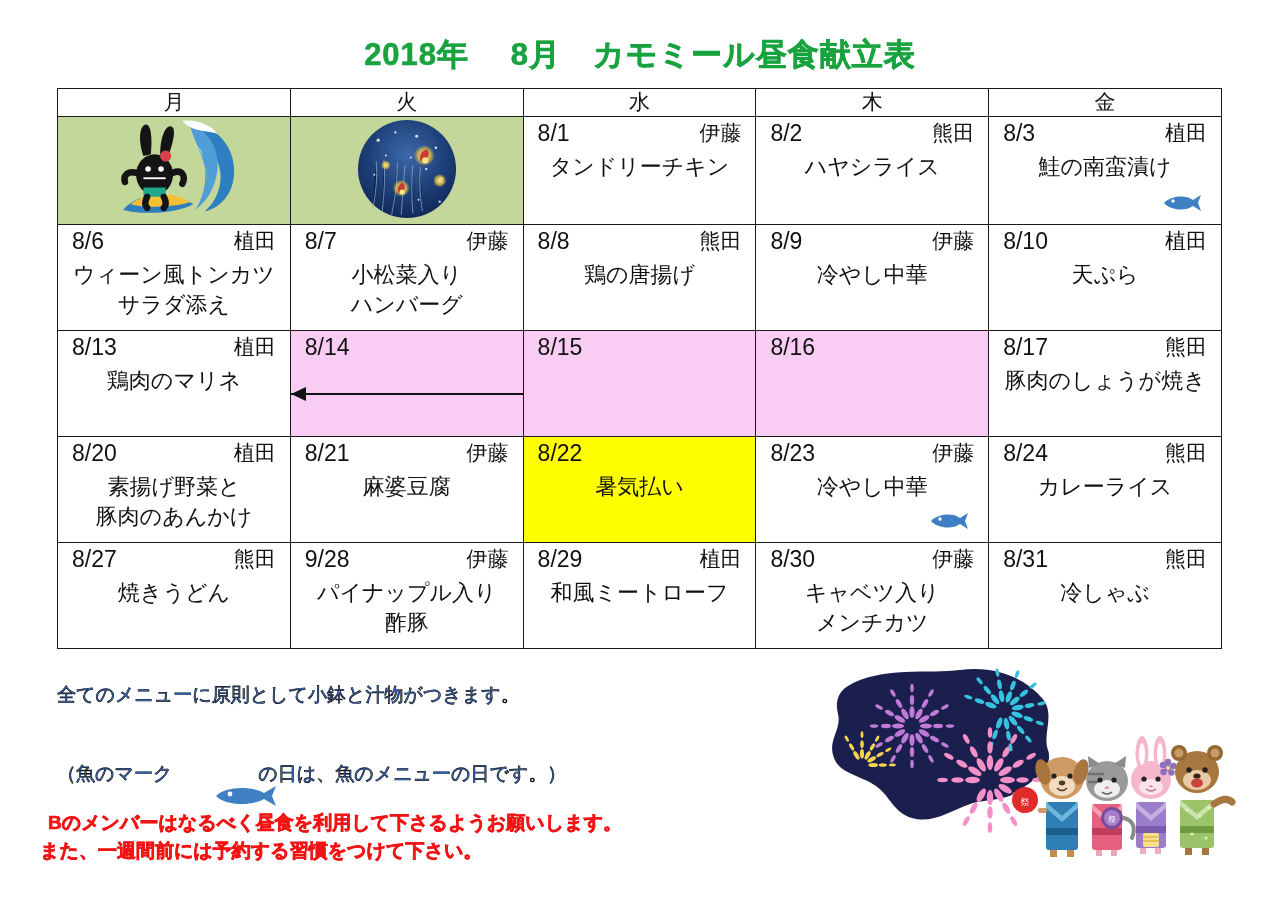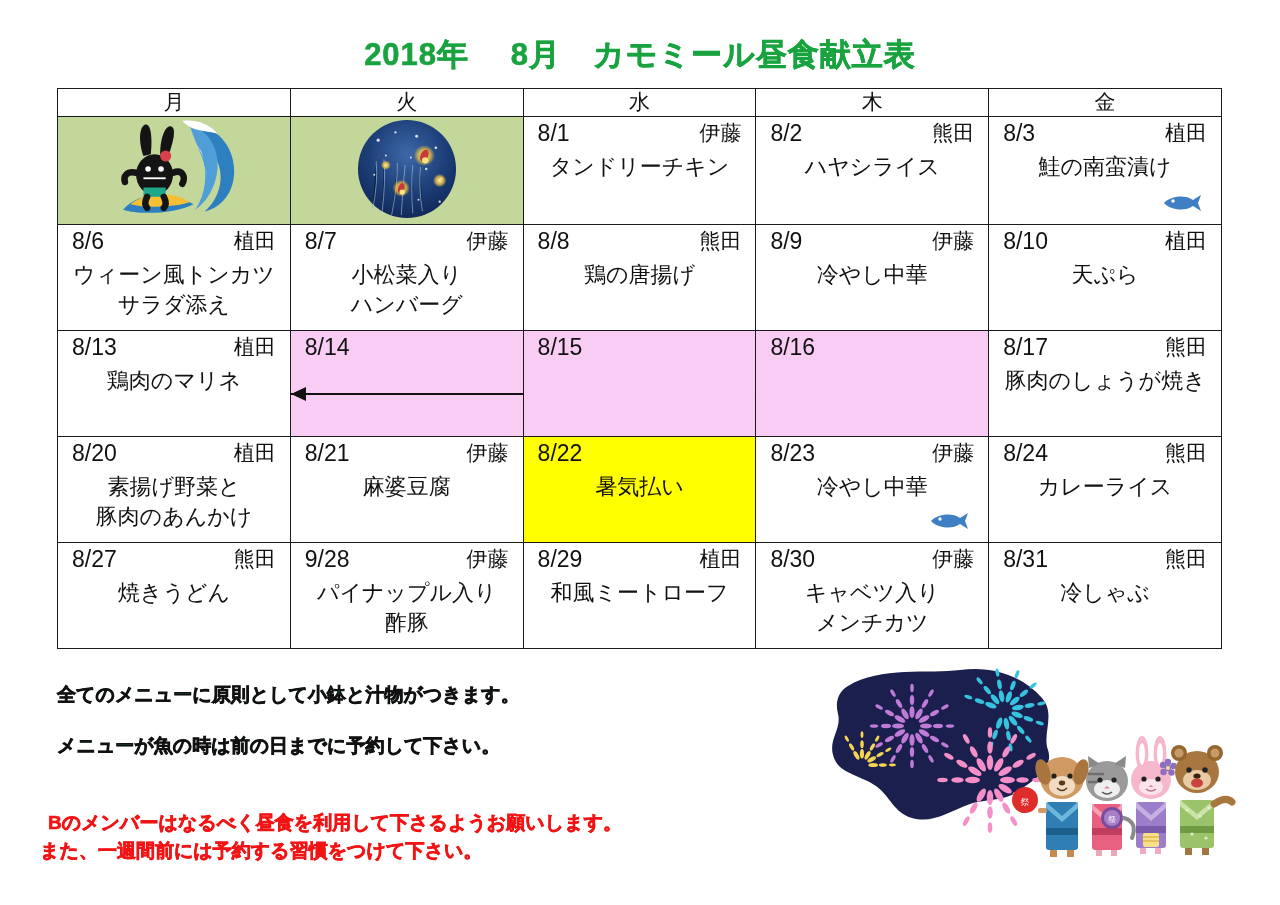--- a/index.html
+++ b/index.html
@@ -115,23 +115,23 @@
     width: 0; height: 0;
     border-top: 7px solid transparent;
     border-bottom: 7px solid transparent;
   }
   .arrow-l { left: 0;  border-right: 15px solid #111; }
   .arrow-r { right: 0; border-left: 15px solid #111; }
 
   
   .note {
     position: absolute;
-    font-weight: bold;
+    font-weight: normal;
     font-size: 19px;
-    color: #14532d;
+    color: #3b82f6;
     white-space: pre;
     letter-spacing: 0px;
     -webkit-text-stroke: 0.7px #111;
   }
   #note1 { left: 57px; top: 682px; }
   #note2 { left: 57px; top: 733px; }
   #note3 { left: 57px; top: 761px; display: flex; align-items: center; gap: 0px; }
   #note3 .seg { white-space: pre; }
   #note3 .fishmark { display: inline-block; width: 74px; height: 22px; margin: 0 6px; }
 
@@ -474,22 +474,31 @@
                 <span class="chef">熊田</span>
               </div>
               <div class="menu">冷しゃぶ</div>
             </div>
           </td>
         </tr>
       </tbody>
   </table>
 
   <div class="note" id="note1">全てのメニューに原則として小鉢と汁物がつきます。</div>
-  <div class="note" id="note2">メニューが魚の時は前の日までに予約して下さい。</div>
-
+
+  <div class="note" id="note3">
+    <span class="seg">（魚のマーク</span>
+    <span class="fishmark">
+      <svg viewBox="0 0 74 22" width="74" height="22" xmlns="http://www.w3.org/2000/svg">
+        <path d="M6 11 C14 2, 40 0, 54 8 L66 1 L62 11 L66 21 L54 14 C40 22, 14 20, 6 11 Z" fill="#3f7fc4"></path>
+        <circle cx="20" cy="9" r="2.4" fill="#ffffff"></circle>
+      </svg>
+    </span>
+    <span class="seg">の日は、魚のメニューの日です。）</span>
+  </div>
 
   <div class="note-red" id="note4">Bのメンバーはなるべく昼食を利用して下さるようお願いします。</div>
   <div class="note-red" id="note5">また、一週間前には予約する習慣をつけて下さい。</div>
 
   <div id="illo">
     <svg viewBox="0 0 430 230" width="430" height="230" xmlns="http://www.w3.org/2000/svg">
       <defs>
         <g id="burst">
           <g>
             <ellipse cx="0" cy="-14" rx="2.6" ry="6"></ellipse>

